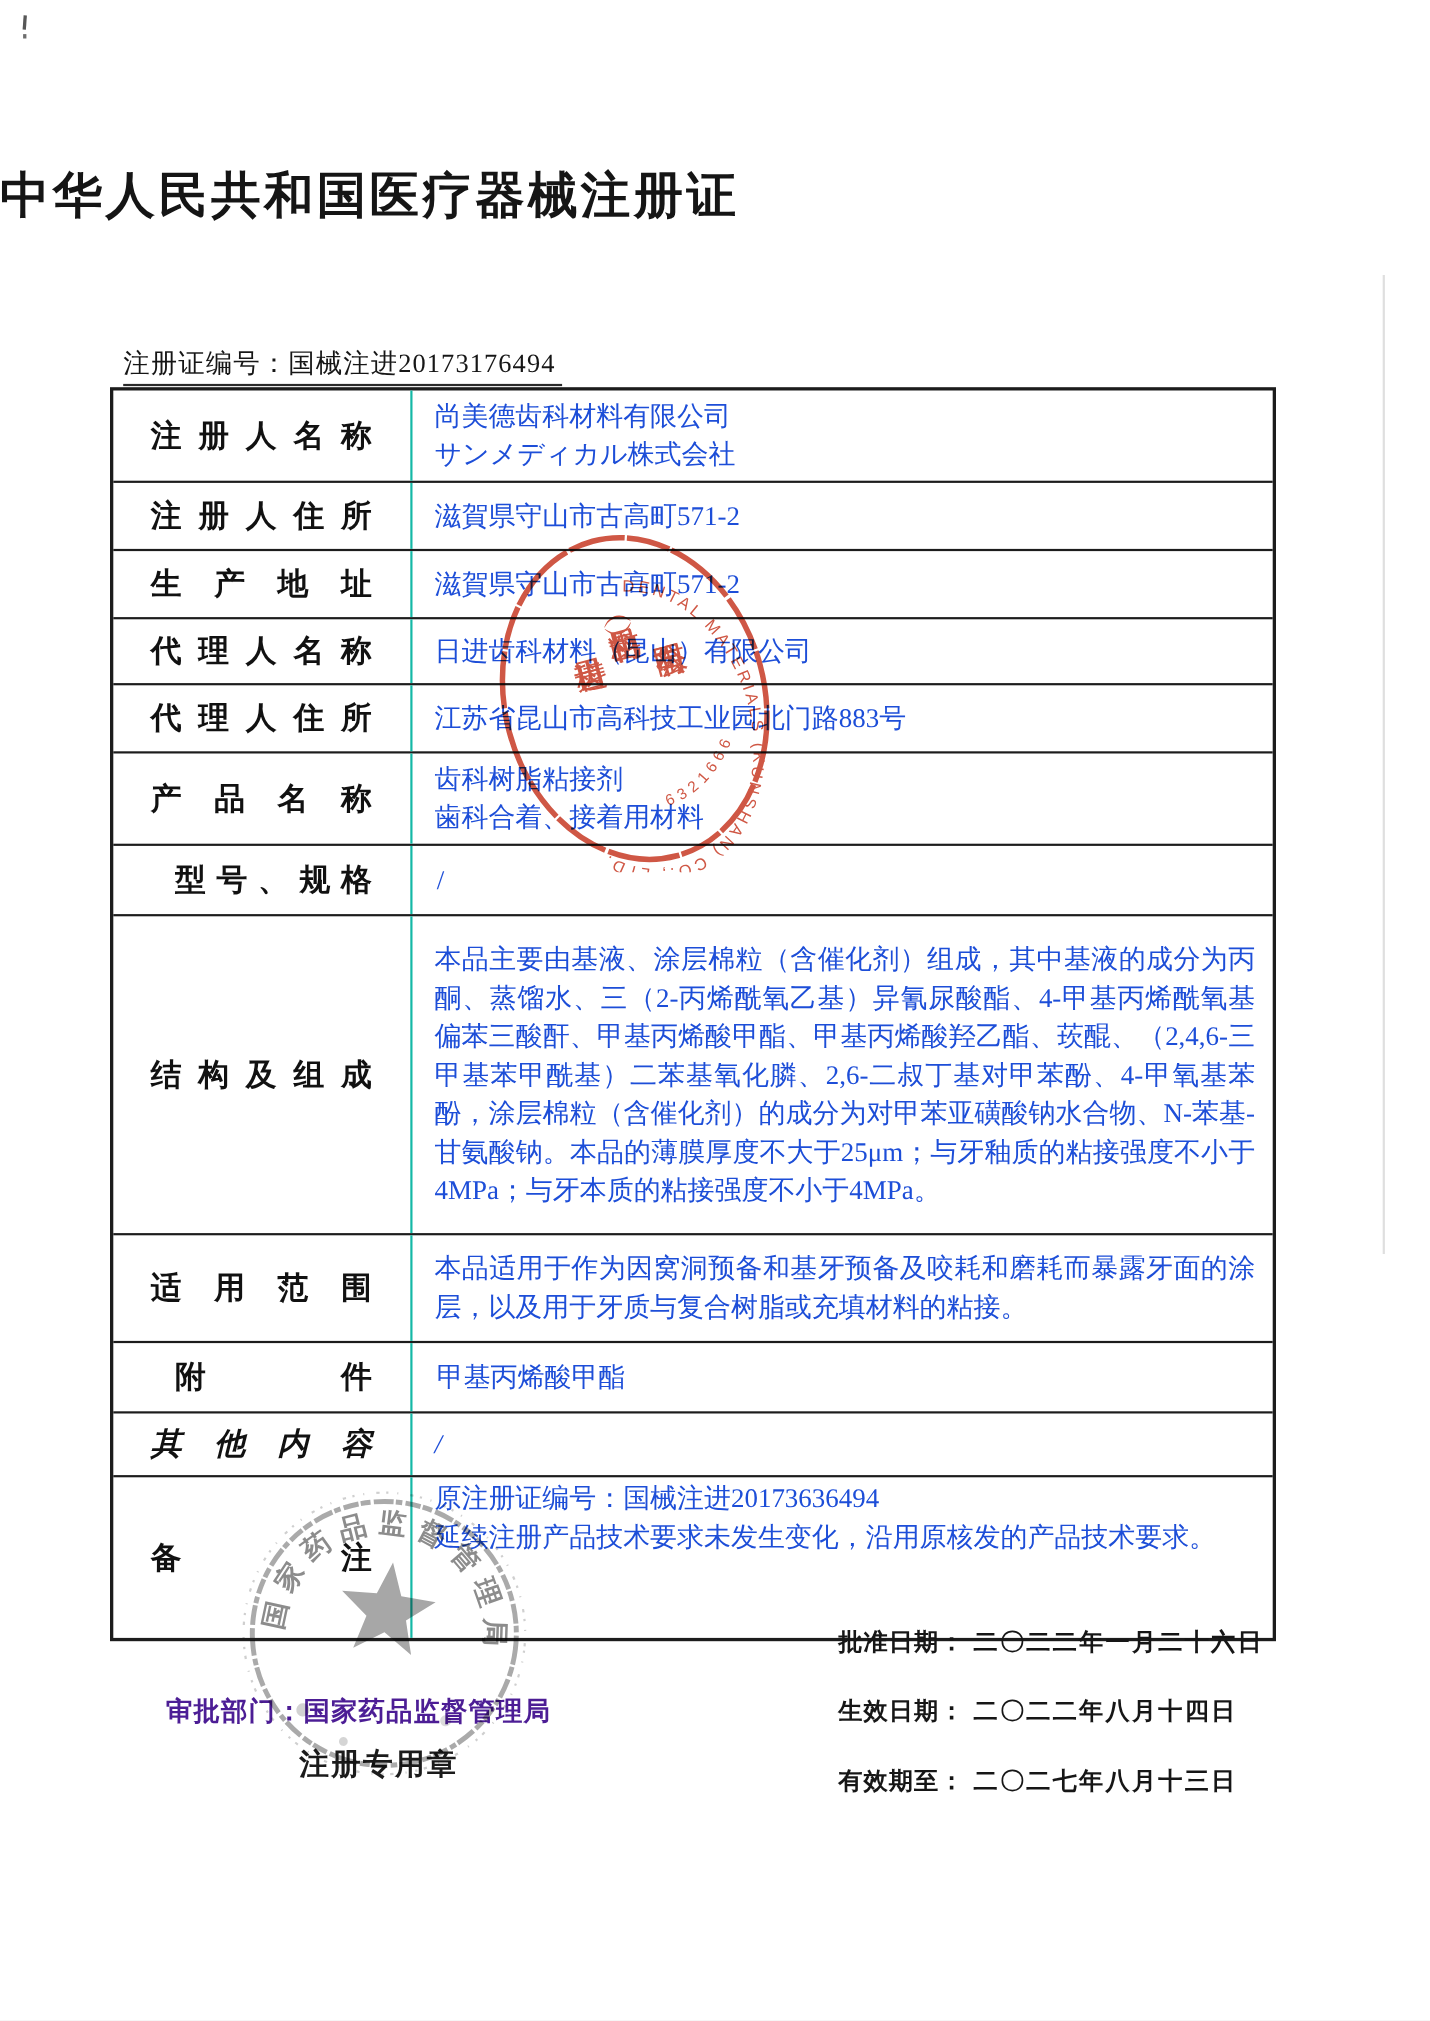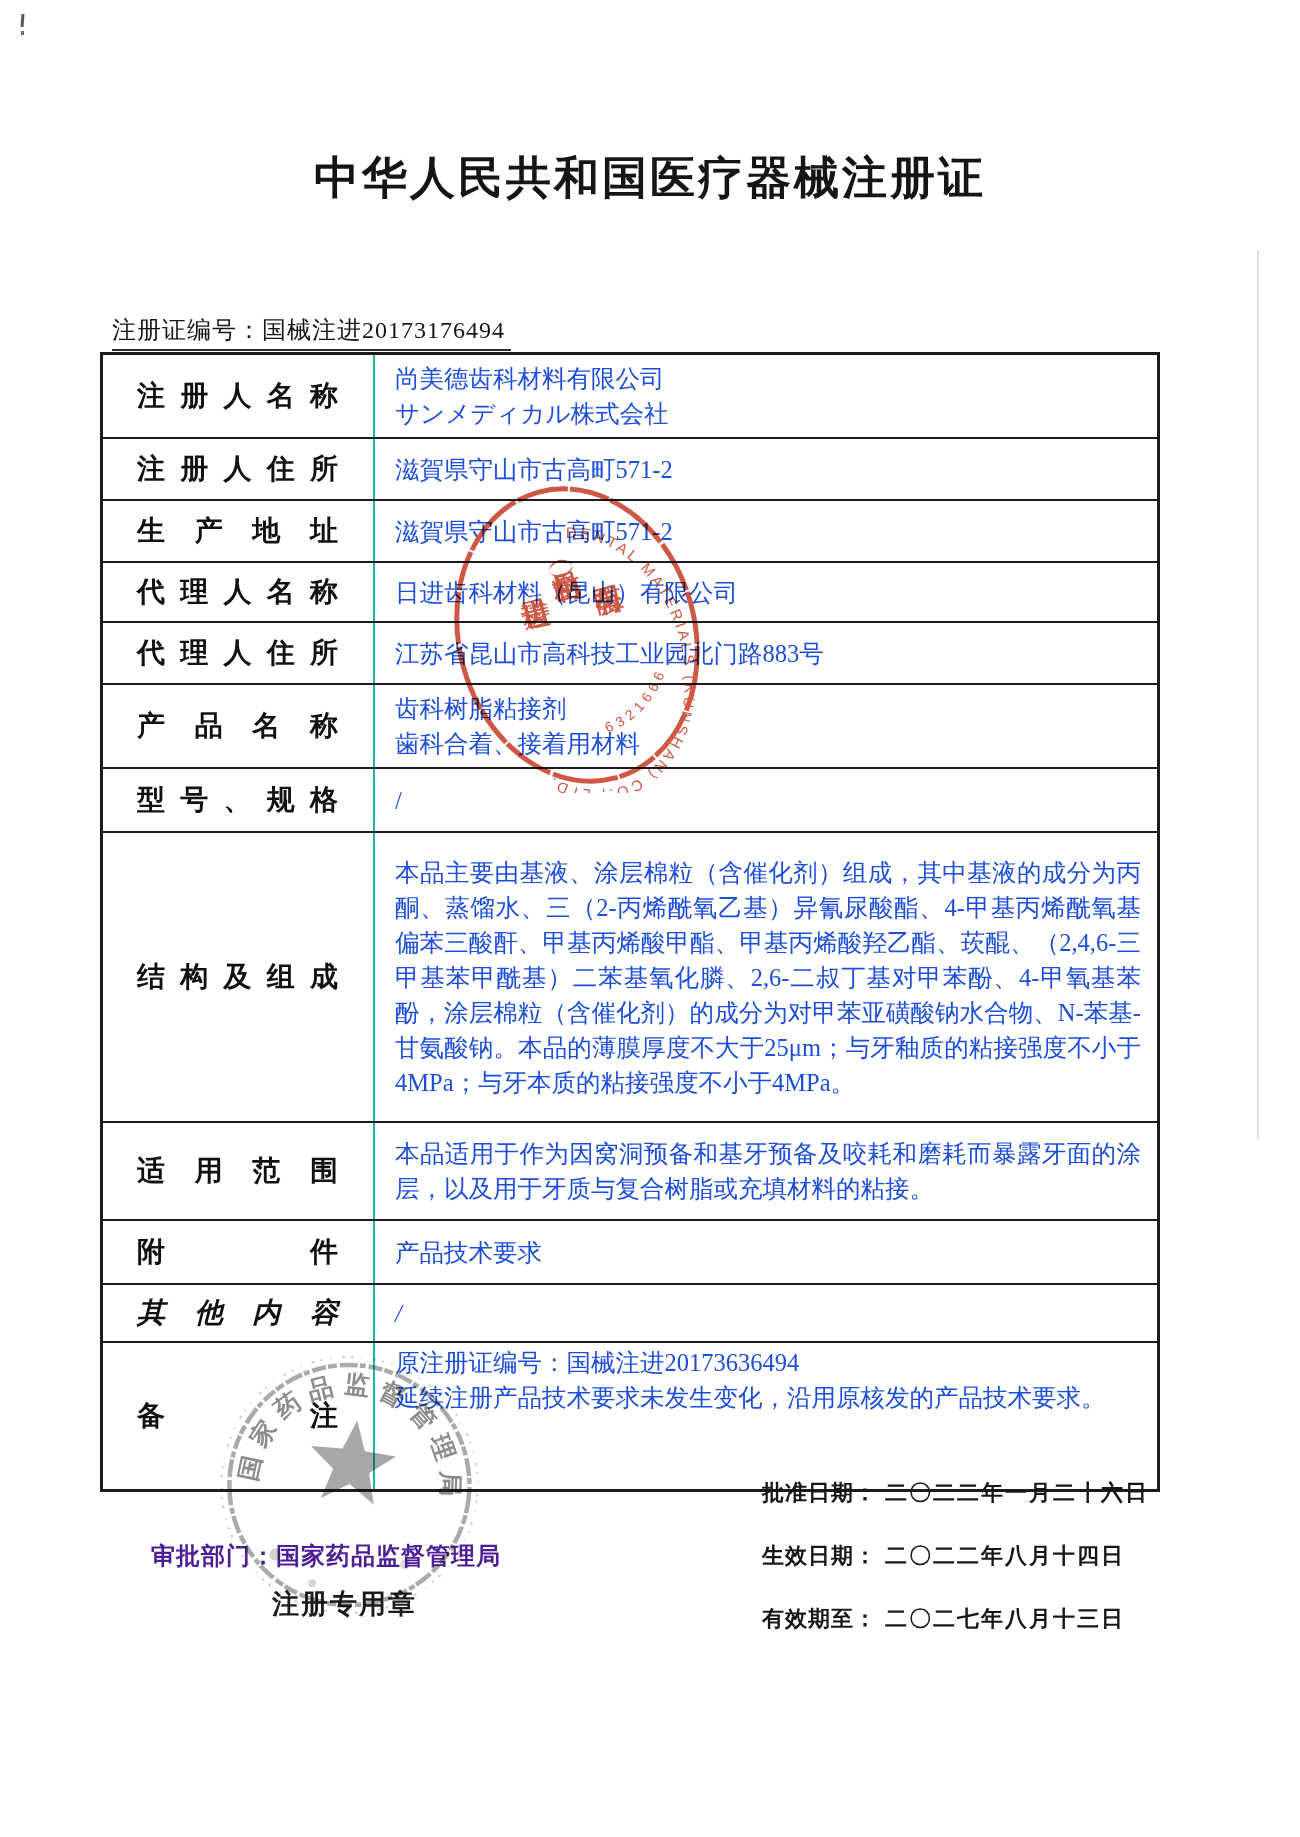--- a/index.html
+++ b/index.html
@@ -7,21 +7,21 @@
     position:relative;width:1300px;height:1837px;background:#ffffff;
     margin:0 auto;overflow:hidden;
     font-family:"Liberation Serif", serif;color:#1a1a1a;
   }
   
   .artifact-mark{position:absolute;left:21px;top:14px;width:3px;height:13px;background:#3a3a3a;transform:rotate(4deg);opacity:.85;}
   .artifact-dot{position:absolute;left:21px;top:31px;width:3px;height:4px;background:#4a4a4a;opacity:.8;}
   .artifact-edge-line{position:absolute;left:1257px;top:250px;width:2px;height:890px;background:#d7d7d7;opacity:.8;}
 
   .title{
-    position:absolute;top:148px;left:0;width:100%;text-align:center;
+    position:absolute;top:148px;left:0;width:100%;
     font-size:45px;font-weight:700;letter-spacing:3px;color:#151515;
   }
   .reg-line{
     position:absolute;top:314px;left:112px;font-size:24px;color:#161616;
     border-bottom:2px solid #2a2a2a;padding:0 6px 3px 0;letter-spacing:1px;
   }
   .doc-table{
     position:absolute;top:352px;left:100px;width:1060px;
     border:3px solid #1c1c1c;box-sizing:border-box;background:transparent;
   }
@@ -37,21 +37,21 @@
     text-align:justify;text-align-last:justify;letter-spacing:1px;
   }
   .value-cell{
     flex:1;display:flex;align-items:center;box-sizing:border-box;
     padding:6px 16px 6px 20px;font-size:24.5px;line-height:35px;color:#1d4ed8;
     white-space:pre-line;
   }
   .value-cell.justify{text-align:justify;}
   .value-cell.top{align-items:flex-start;padding-top:2px;}
   .h70{min-height:70px;} .h60{min-height:60px;} .h58{min-height:58px;}
-  .h74{min-height:74px;} .h62{min-height:62px;} .h288{min-height:288px;}
+  .h74{min-height:74px;} .h62{min-height:62px;padding-left:22px;} .h288{min-height:288px;}
   .h96{min-height:96px;} .h56{min-height:56px;font-style:italic;} .h146{min-height:146px;}
 
   .footer-approval{
     position:absolute;left:112px;top:1540px;font-size:24px;font-weight:700;
     letter-spacing:1px;color:#4c1d95;margin-left:39px;
   }
   .footer-seal-caption{
     position:absolute;left:272px;top:1586px;font-size:27px;font-weight:700;
     letter-spacing:2px;color:#1b1b1b;
   }
@@ -130,21 +130,21 @@
     <div class="row">
       <div class="label-cell h96">
           <span>适用范围</span>
         </div>
       <div class="value-cell h96 justify">本品适用于作为因窝洞预备和基牙预备及咬耗和磨耗而暴露牙面的涂层，以及用于牙质与复合树脂或充填材料的粘接。</div>
     </div>
     <div class="row">
       <div class="label-cell h62">
           <span>附件</span>
         </div>
-      <div class="value-cell h62">产品技术要求</div>
+      <div class="value-cell h62">甲基丙烯酸甲酯</div>
     </div>
     <div class="row">
       <div class="label-cell h56">
           <span>其他内容</span>
         </div>
       <div class="value-cell h56">/</div>
     </div>
     <div class="row">
       <div class="label-cell h146">
           <span>备注</span>

